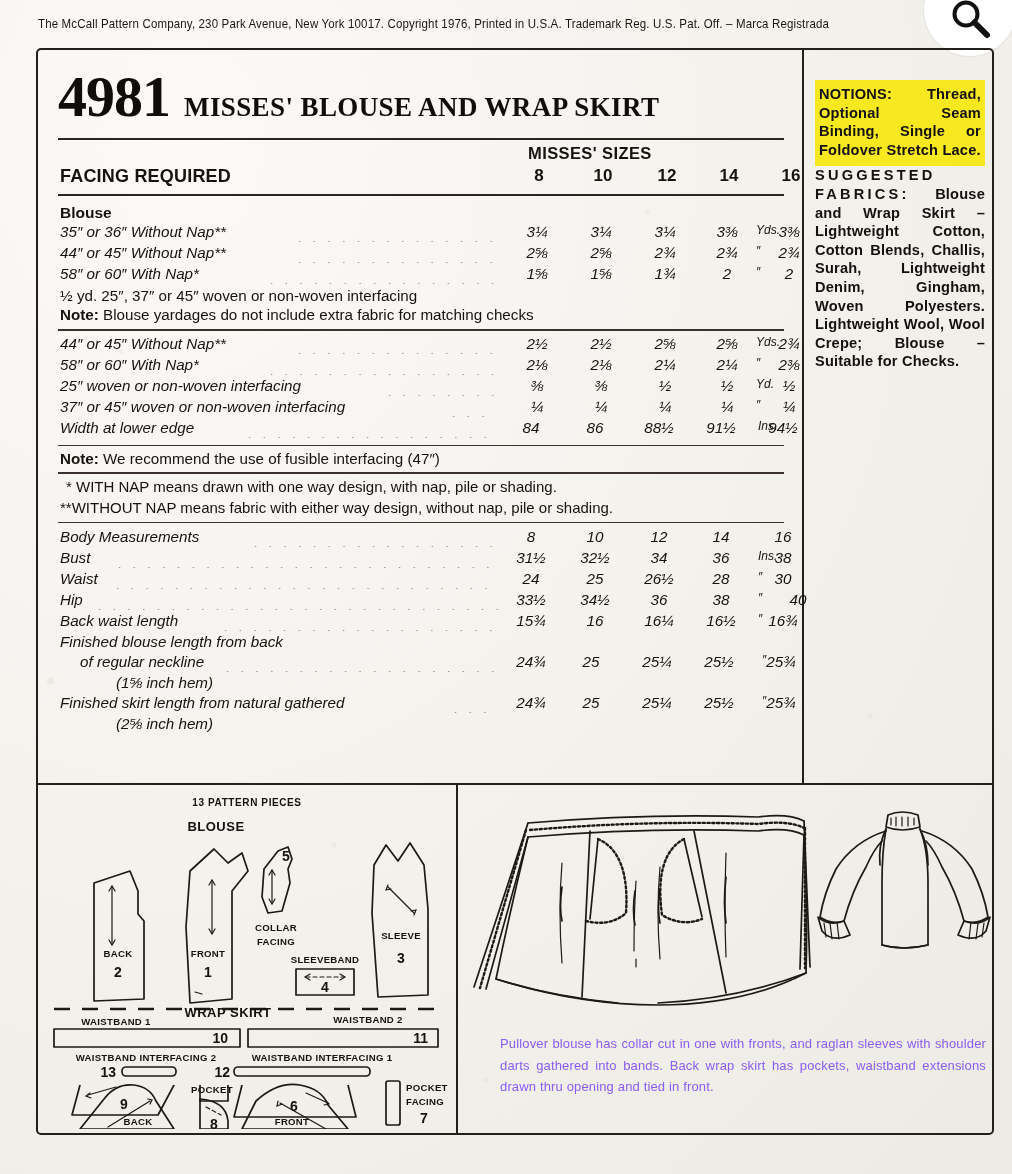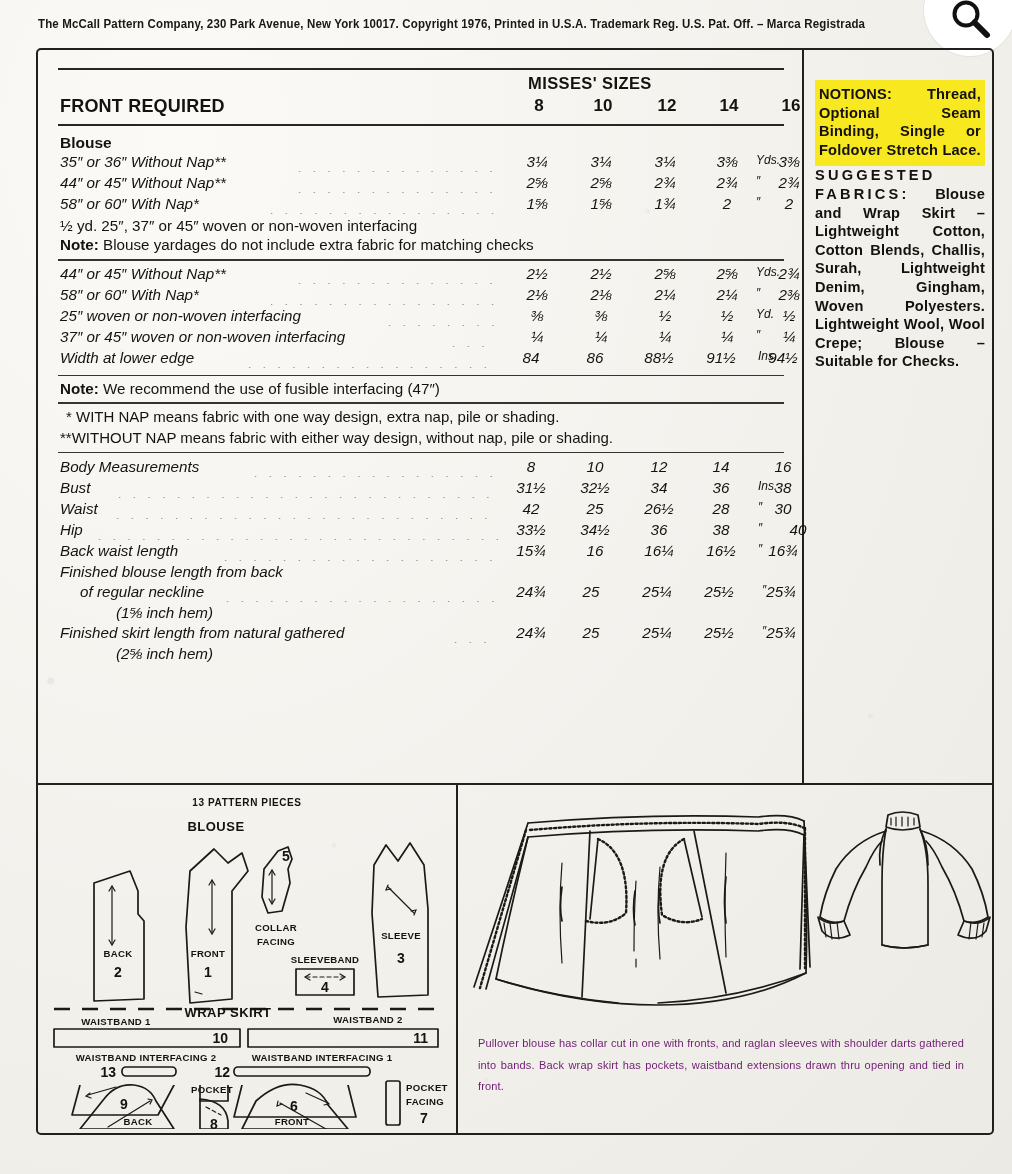--- a/index.html
+++ b/index.html
@@ -25,21 +25,21 @@
       radial-gradient(circle at 33% 72%, rgba(190,170,140,.10) 0 2px, transparent 3px),
       radial-gradient(circle at 86% 61%, rgba(190,170,140,.10) 0 2px, transparent 3px),
       radial-gradient(circle at 48% 92%, rgba(190,170,140,.09) 0 2px, transparent 3px),
       radial-gradient(circle at 5% 58%, rgba(170,140,110,.12) 0 3px, transparent 4px);
     pointer-events:none;
   }
 
   
   #copyright{
     position:absolute;left:38px;top:18px;width:940px;
-    font-size:11.5px;font-weight:bold;letter-spacing:.15px;
+    font-size:11.5px;font-weight:normal;letter-spacing:.15px;
     color:#1a1713;
     white-space:nowrap;
     transform:scaleY(1.06);
   }
 
   
   #magnifier{
     position:absolute;right:-4px;top:-36px;width:92px;height:92px;
     border-radius:50%;background:#fff;
     display:flex;align-items:center;justify-content:center;
@@ -152,24 +152,24 @@
   }
   #piecesvg{position:absolute;left:0;top:24px;width:418px;height:320px;}
 
   
   #illus{
     position:absolute;left:420px;top:735px;width:536px;height:350px;
     box-sizing:border-box;
   }
   #illussvg{position:absolute;left:0;top:6px;width:536px;height:228px;}
   #desc{
-    position:absolute;left:20px;top:248px;width:486px;
-    font-size:11px;line-height:21.5px;
+    position:absolute;left:42px;top:248px;width:486px;
+    font-size:13px;line-height:21.5px;
     text-align:justify;text-align-last:left;
-    letter-spacing:.15px;color:#701a75;
+    letter-spacing:.15px;color:#8b5cf6;
   }
 
   .svgink{fill:none;stroke:#1d1a16;stroke-width:1.7;stroke-linejoin:round;stroke-linecap:round;}
   .svgthin{fill:none;stroke:#1d1a16;stroke-width:1.2;stroke-linecap:round;}
   .svgdot{fill:none;stroke:#1d1a16;stroke-width:2.4;stroke-dasharray:2.2 2.6;stroke-linecap:round;}
   .plabel{font-family:"Liberation Sans",sans-serif;font-size:9.6px;font-weight:bold;fill:#15120f;letter-spacing:.3px;}
   .pnum{font-family:"Liberation Sans",sans-serif;font-size:14px;font-weight:bold;fill:#15120f;}
   .phead{font-family:"Liberation Sans",sans-serif;font-size:13px;font-weight:bold;fill:#15120f;letter-spacing:.5px;}
 </style>
 </head>
@@ -188,26 +188,30 @@
 </div>
 
 <div id="frame">
 
   <div class="vline" id="v-right"></div>
   <div class="vline" id="h-bottom"></div>
   <div class="vline" id="v-bottom"></div>
 
   <div id="main">
 
+    <div id="titlerow">
+      <div id="patnum">4981</div>
+      <div id="pattitle">MISSES' BLOUSE AND WRAP SKIRT</div>
+    </div>
 
     <div class="rule"></div>
 
     <div id="sizehdr">
       <div id="missestitle">MISSES' SIZES</div>
-      <div id="fabreq">FRONT REQUIRED</div>
+      <div id="fabreq">FACING REQUIRED</div>
       <div class="sizecols">
         <span style="left:460px">8</span>
         <span style="left:524px">10</span>
         <span style="left:588px">12</span>
         <span style="left:650px">14</span>
         <span style="left:712px">16</span>
       </div>
     </div>
 
     <div class="rule"></div>
@@ -312,21 +316,21 @@
     </div>
 
     <div style="height:5px"></div>
     <div class="rule thin"></div>
 
     <div class="plain" style="padding-top:4px"><b>Note:</b><span> We recommend the use of fusible interfacing (47″)</span></div>
 
     <div style="height:4px"></div>
     <div class="rule thin"></div>
 
-    <div class="napline" style="padding-top:4px">* WITH NAP means fabric with one way design, extra nap, pile or shading.</div>
+    <div class="napline" style="padding-top:4px">* WITH NAP means drawn with one way design, with nap, pile or shading.</div>
     <div class="napline" style="padding-left:2px">**WITHOUT NAP means fabric with either way design, without nap, pile or shading.</div>
 
     <div style="height:4px"></div>
     <div class="rule thin"></div>
     <div style="height:5px"></div>
 
     <div class="row">
       <span class="lbl">Body Measurements</span>
       <span class="leader" style="left:196px;width:244px">. . . . . . . . . . . . . . . . . . . . .</span>
       <span class="val" style="left:452px">8</span>
@@ -344,21 +348,21 @@
       <span class="val" style="left:516px">32½</span>
       <span class="val" style="left:580px">34</span>
       <span class="val" style="left:642px">36</span>
       <span class="val" style="left:704px">38</span>
       <span class="unit" style="left:700px">Ins.</span>
     </div>
 
     <div class="row">
       <span class="lbl">Waist</span>
       <span class="leader" style="left:58px;width:382px">. . . . . . . . . . . . . . . . . . . . . . . . . . . . . . . .</span>
-      <span class="val" style="left:452px">42</span>
+      <span class="val" style="left:452px">24</span>
       <span class="val" style="left:516px">25</span>
       <span class="val" style="left:580px">26½</span>
       <span class="val" style="left:642px">28</span>
       <span class="val" style="left:704px">30</span>
       <span class="unit" style="left:700px">″</span>
     </div>
 
     <div class="row">
       <span class="lbl">Hip</span>
       <span class="leader" style="left:40px;width:400px">. . . . . . . . . . . . . . . . . . . . . . . . . . . . . . . . . .</span>

